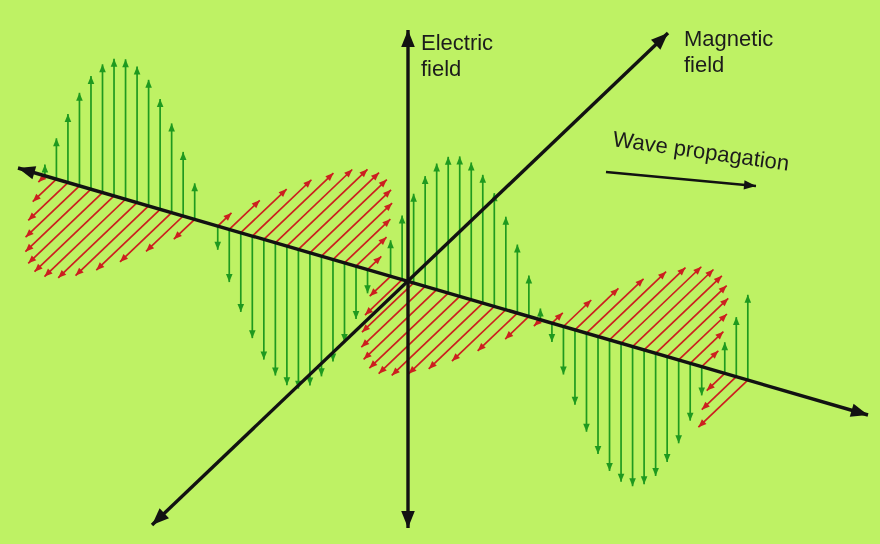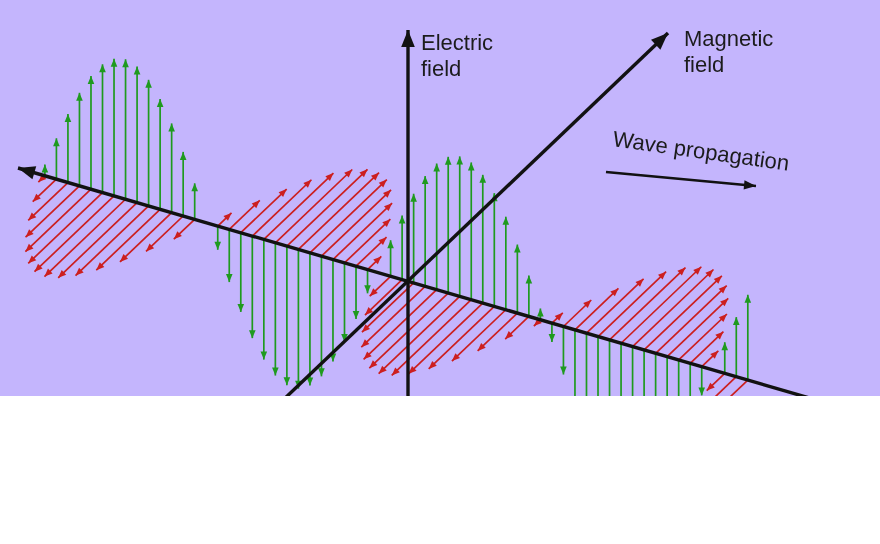--- a/index.html
+++ b/index.html
@@ -1,20 +1,20 @@
 <!DOCTYPE html>
 <html><head>
 <meta charset="utf-8">
 <style>
   html, body { margin: 0; padding: 0; background: #ffffff; }
   .stage {
     position: relative;
     width: 880px;
-    height: 396px;
-    background: #c4b5fd;
+    height: 544px;
+    background: #bef264;
     overflow: hidden;
   }
   svg { display: block; }
   svg text {
     font-family: "Liberation Sans", "DejaVu Sans", sans-serif;
     font-size: 22px;
   }
 </style>
 </head>
 <body>

